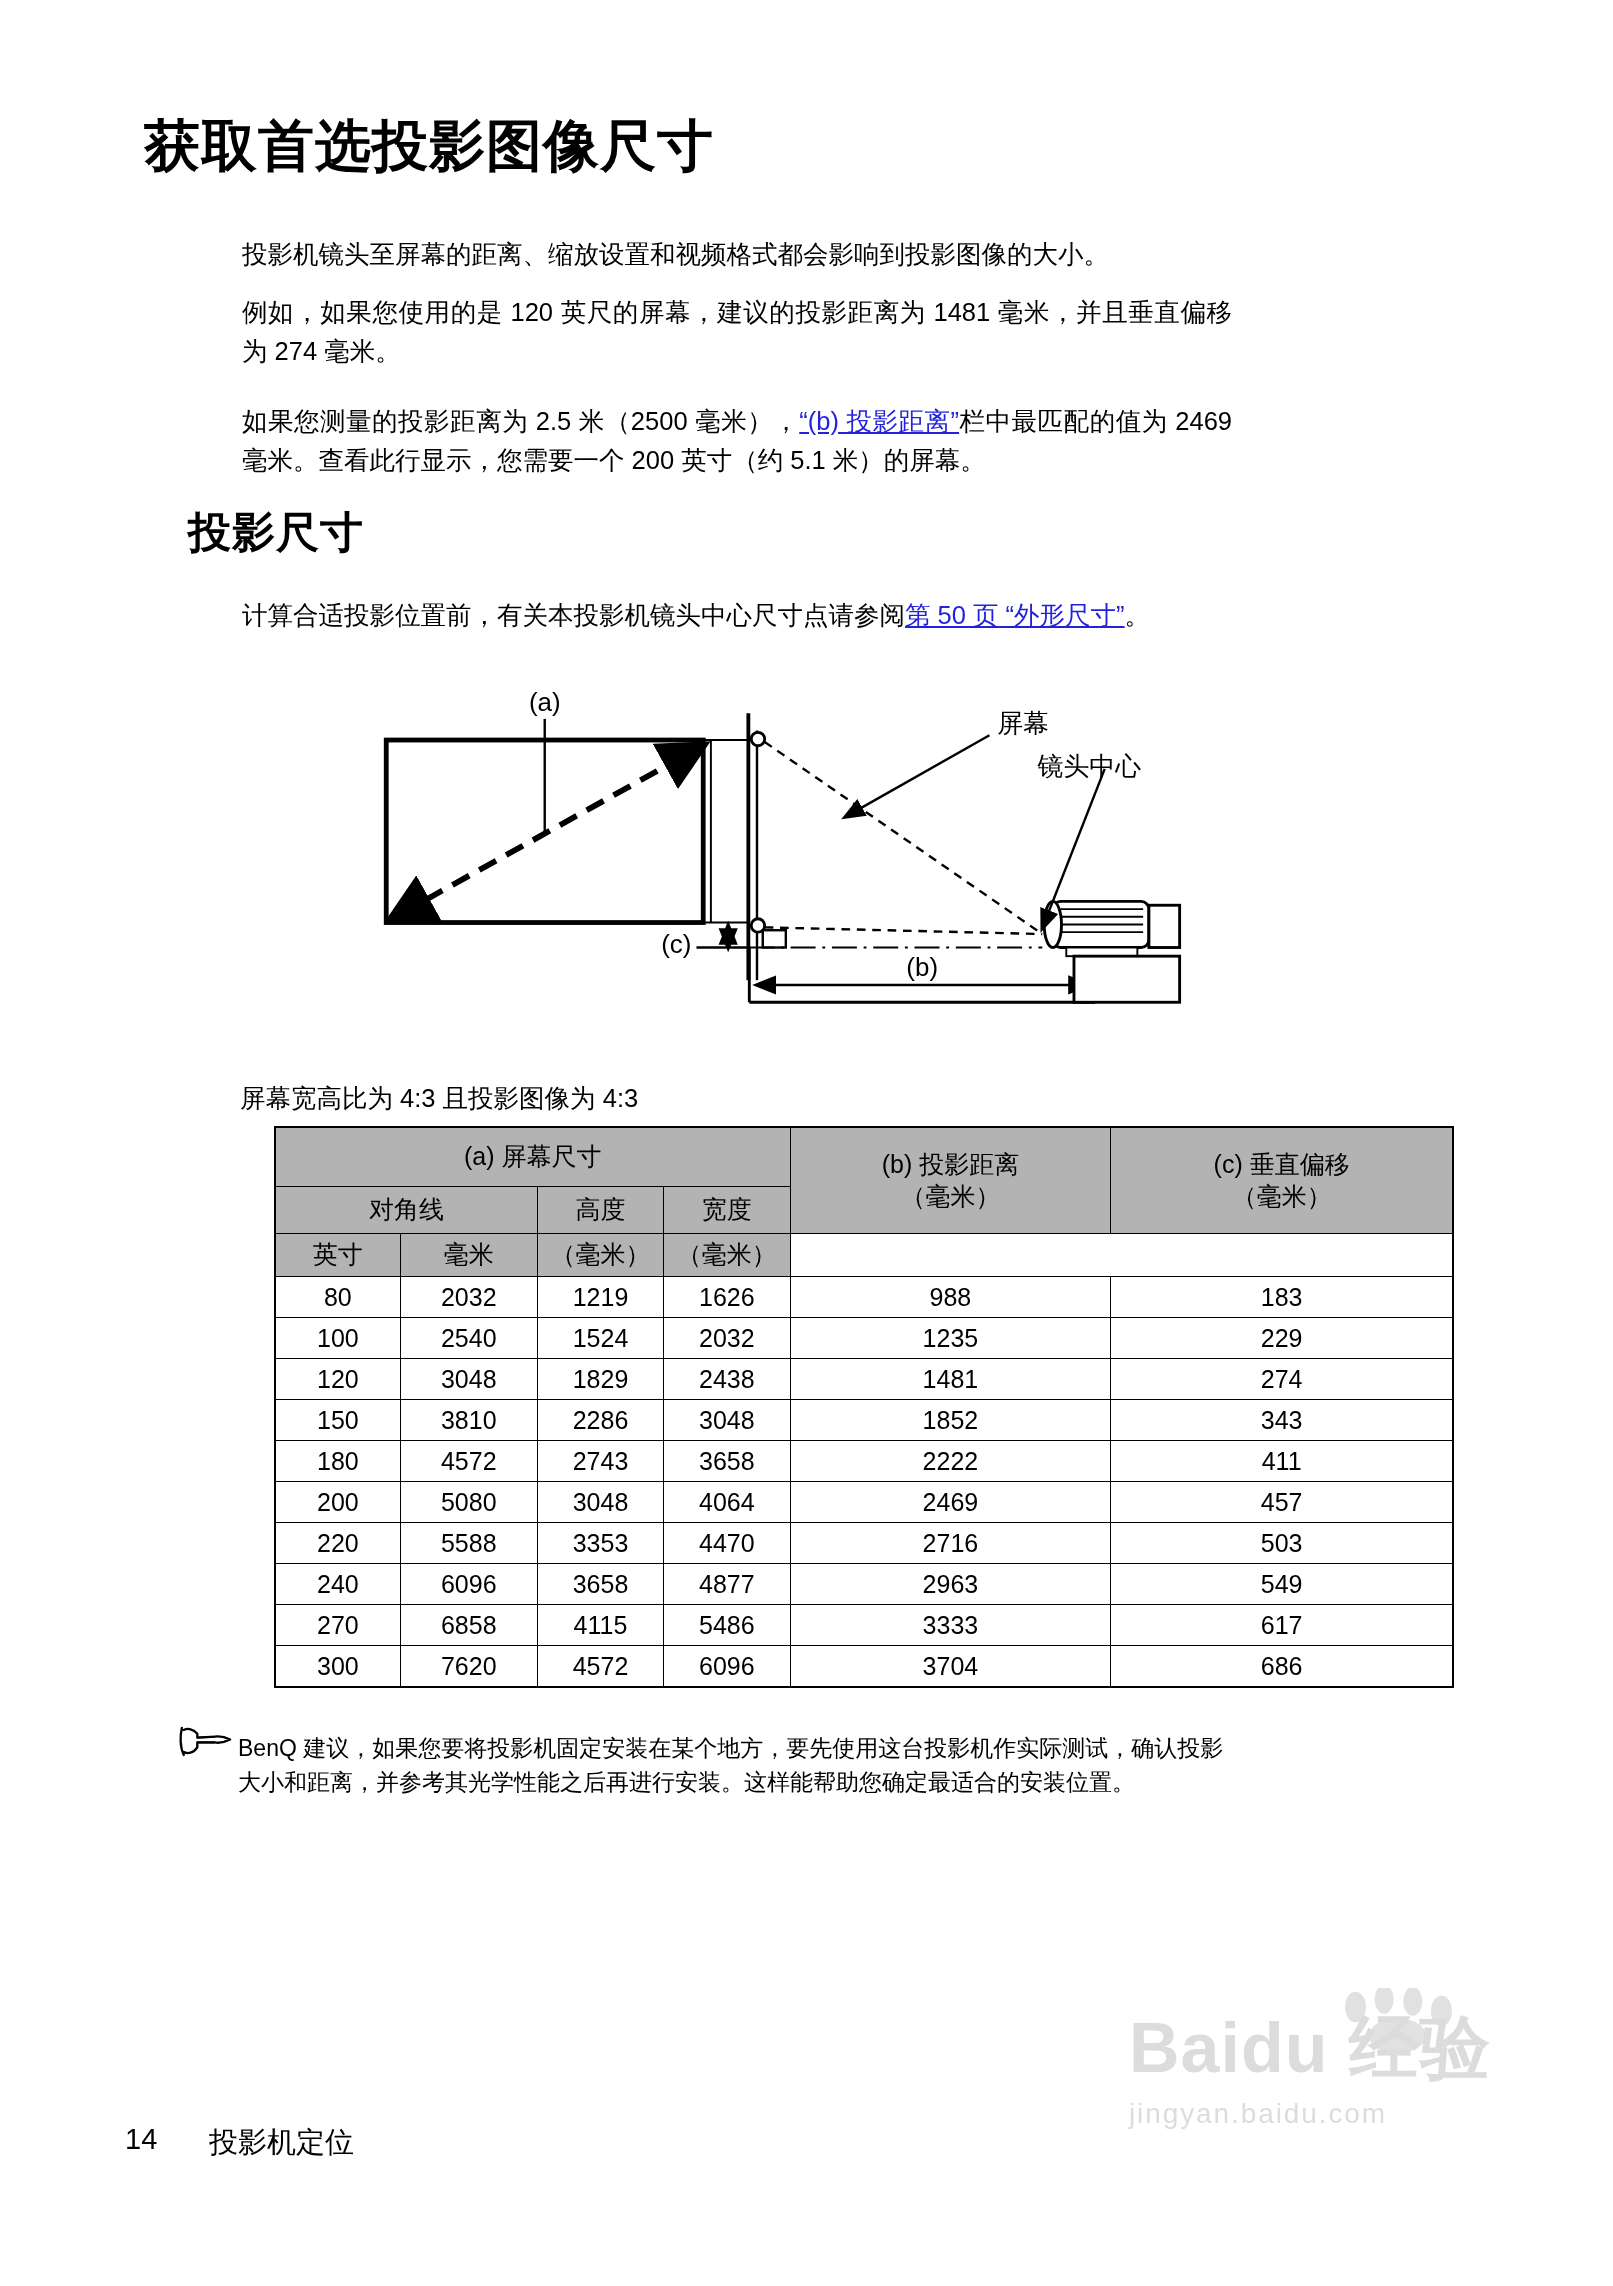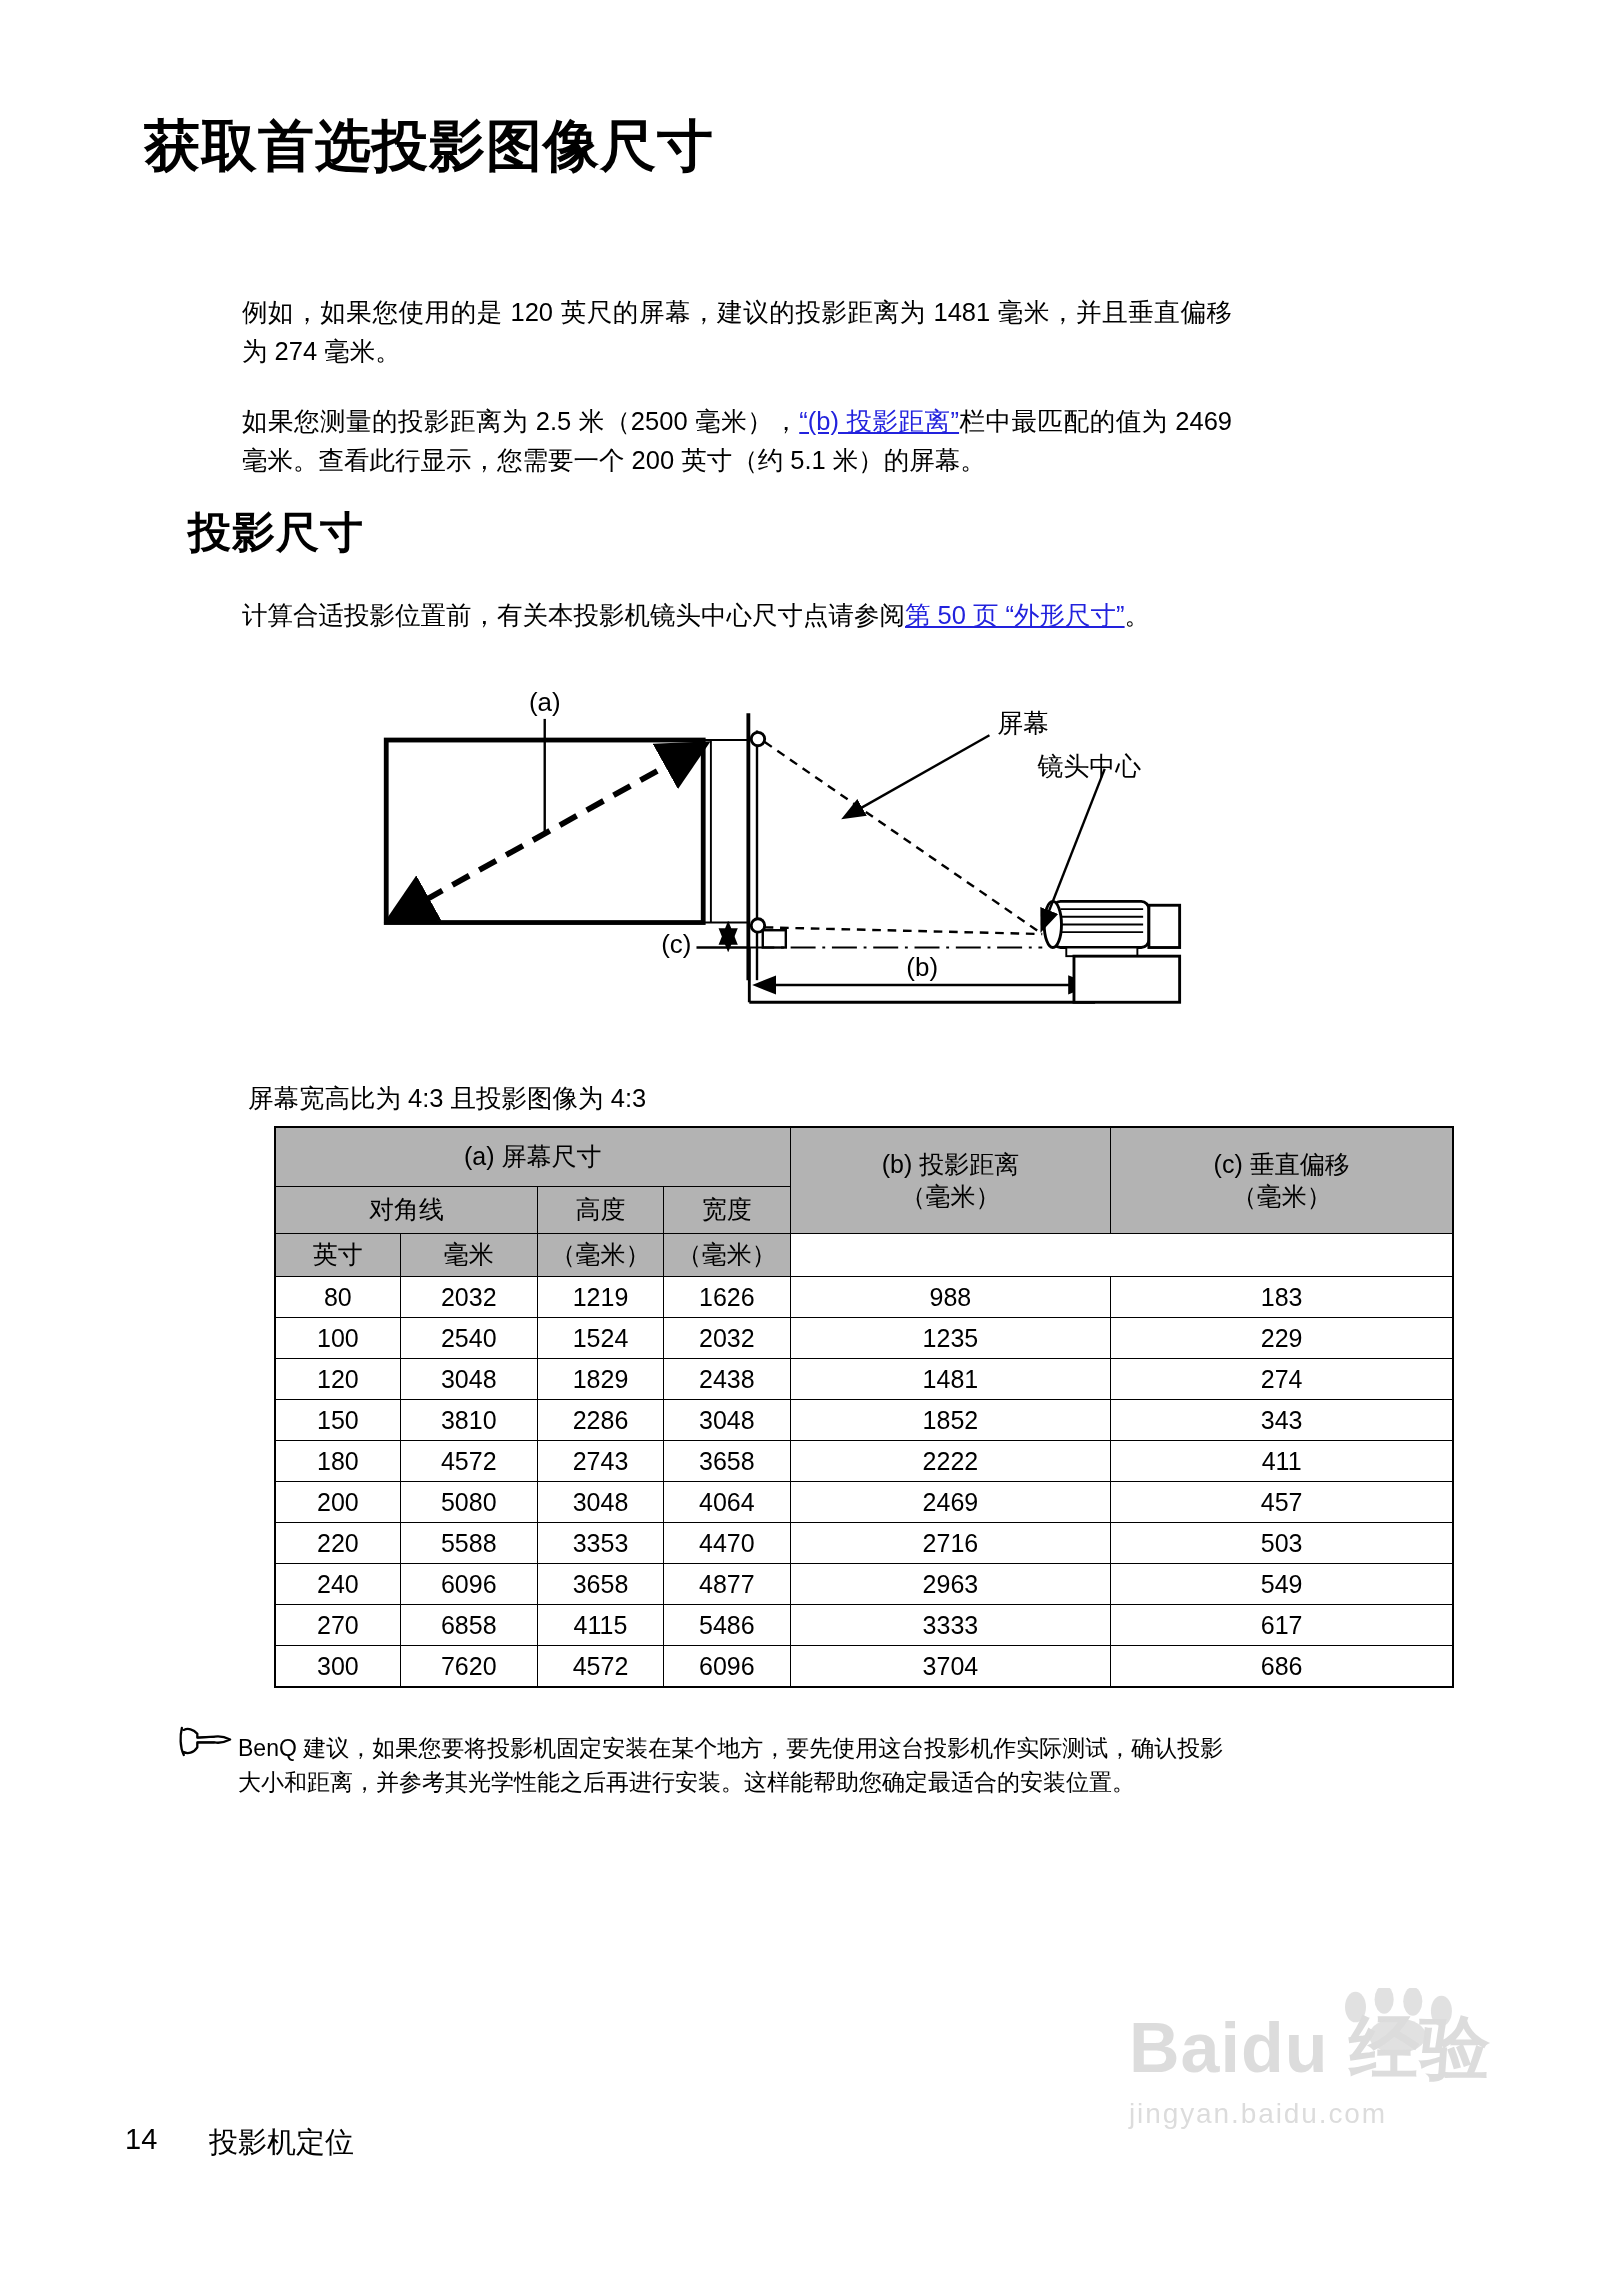--- a/index.html
+++ b/index.html
@@ -42,21 +42,21 @@
   .p4{top:596px;}
   .lnk{color:#2222dd;}
   
   .diagram{
     position:absolute;left:173px;top:692px;
     width:1095px;height:317px;
   }
   .diagram svg{display:block;}
   
   .tcap{
-    position:absolute;left:248px;top:1081px;
+    position:absolute;left:240px;top:1081px;
     font-size:25.5px;
   }
   
   .tbl-wrap{
     position:absolute;left:244px;top:1126px;
     width:1180px;
   }
   table.dims{
     border-collapse:collapse;
     width:1180px;
@@ -136,20 +136,21 @@
     opacity:.85;
   }
 </style>
 </head>
 <body>
 
 <div class="page">
 
   <div class="h1">获取首选投影图像尺寸</div>
 
+  <div class="para p1">投影机镜头至屏幕的距离、缩放设置和视频格式都会影响到投影图像的大小。</div>
 
   <div class="para p2">例如，如果您使用的是 120 英尺的屏幕，建议的投影距离为 1481 毫米，并且垂直偏移为 274 毫米。</div>
 
   <div class="para p3">
     <span>如果您测量的投影距离为 2.5 米（2500 毫米），</span><a class="lnk" href="#">“(b) 投影距离”</a><span>栏中最匹配的值为 2469 毫米。查看此行显示，您需要一个 200 英寸（约 5.1 米）的屏幕。</span>
   </div>
 
   <div class="h2">投影尺寸</div>
 
   <div class="para p4">

